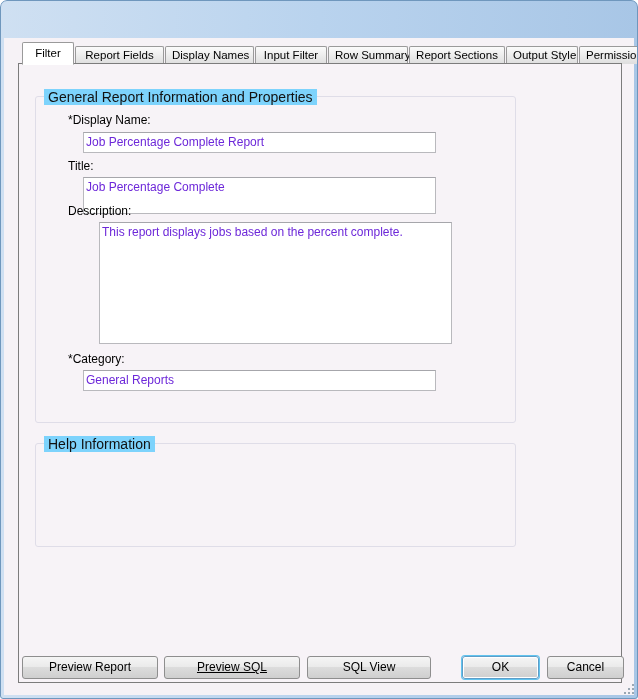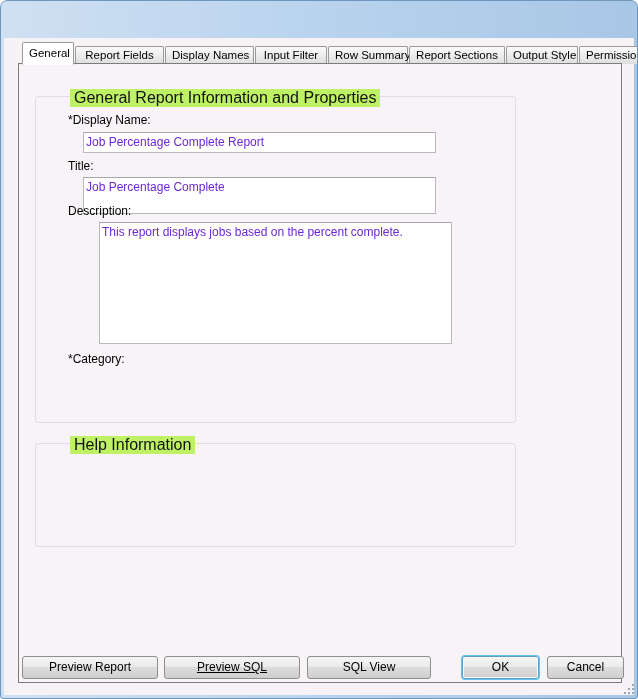--- a/index.html
+++ b/index.html
@@ -99,26 +99,25 @@
   
   .groupbox {
     position: absolute;
     border: 1px solid #dfdde8;
     border-radius: 3px;
     background: transparent;
   }
   .groupbox-title {
     position: absolute;
     top: -8px; left: 8px;
-    background: #bef264;
+    background: #7dd3fc;
     padding: 0 4px;
-    font-size: 16px;
+    font-size: 14px;
     color: #111111;
     white-space: nowrap;
-    margin-left: 26px;
   }
 
   .field-label {
     position: absolute;
     font-size: 12px;
     color: #000000;
     white-space: nowrap;
   }
 
   .textbox {
@@ -173,21 +172,21 @@
 </style>
 </head>
 <body>
 
 <div id="window">
 
 
   <div id="client">
 
     <div id="tabstrip">
-      <div class="tab active" style="left:0px;   width:52px;">General</div>
+      <div class="tab active" style="left:0px;   width:52px;">Filter</div>
       <div class="tab" style="left:53px;  width:89px;">Report Fields</div>
       <div class="tab" style="left:143px; width:89px;">Display Names</div>
       <div class="tab" style="left:233px; width:72px;">Input Filter</div>
       <div class="tab" style="left:306px; width:80px;">Row Summary</div>
       <div class="tab" style="left:387px; width:96px;">Report Sections</div>
       <div class="tab" style="left:484px; width:72px;">Output Style</div>
       <div class="tab" style="left:557px; width:70px;">Permissions</div>
     </div>
 
     <div id="tabpanel">
@@ -198,20 +197,21 @@
         <div class="field-label" style="left:32px; top:16px;">*Display Name:</div>
         <div class="textbox" style="left:47px; top:35px; width:353px; height:21px;" placeholder="">Job Percentage Complete Report</div>
 
         <div class="field-label" style="left:32px; top:62px;">Title:</div>
         <div class="textbox" style="left:47px; top:80px; width:353px; height:37px;" placeholder="">Job Percentage Complete</div>
 
         <div class="field-label" style="left:32px; top:107px;">Description:</div>
         <div class="textbox textarea" style="left:63px; top:125px; width:353px; height:122px;" placeholder="">This report displays jobs based on the percent complete.</div>
 
         <div class="field-label" style="left:32px; top:255px;">*Category:</div>
+        <div class="textbox" style="left:47px; top:273px; width:353px; height:21px;" placeholder="">General Reports</div>
       </div>
 
       <div class="groupbox" style="left:16px; top:379px; width:481px; height:104px;">
         <div class="groupbox-title">Help Information</div>
         <div style="position:absolute; left:10px; top:12px; right:10px; bottom:8px; font-size:12px; color:#111;"></div>
       </div>
 
     </div>
 
     <div>

